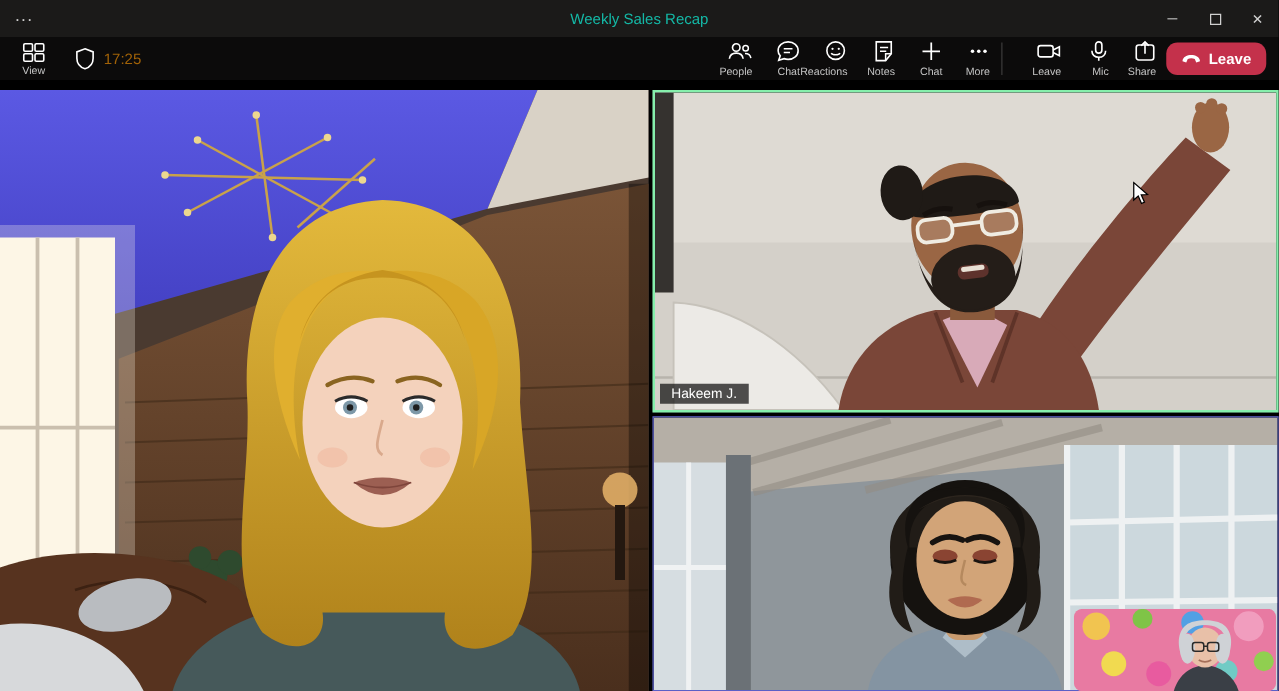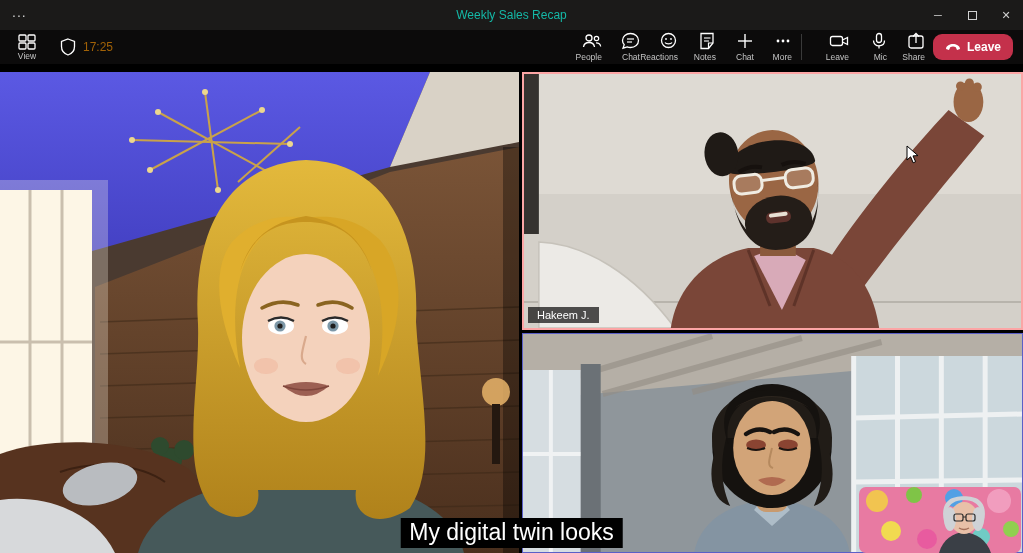--- a/index.html
+++ b/index.html
@@ -31,21 +31,21 @@
   .leave-btn { margin-left:8px; height:26px; padding:0 12px; border-radius:9px;
                background:#c4314b; display:flex; align-items:center; gap:6px;
                color:#fff; font-size:12px; font-weight:bold; }
   .icon-svg { display:block; }
 
   
   .stage { position:absolute; top:72px; left:0; width:1023px; height:481px; background:#000; }
   .tile { position:absolute; overflow:hidden; background:#222; }
   .tile svg { display:block; width:100%; height:100%; }
   .tile-left { left:0; top:0; width:519px; height:481px; }
-  .tile-topright { left:522px; top:0; width:501px; height:258px; border:2px solid #fca5a5; }
+  .tile-topright { left:522px; top:0; width:501px; height:258px; border:2px solid #86efac; }
   .tile-bottomright { left:522px; top:261px; width:501px; height:220px; border:1px solid #5b5fc7; }
   .name-badge { position:absolute; left:4px; bottom:5px; background:rgba(15,15,15,0.72);
                 color:#fff; font-size:11px; padding:2px 9px; z-index:5; }
   .pip { position:absolute; right:2px; bottom:0; width:162px; height:66px;
          border-radius:7px; overflow:hidden; z-index:8; }
   .pip svg { display:block; width:100%; height:100%; }
 
   
   .captions { position:absolute; left:50%; bottom:5px; transform:translateX(-50%);
               z-index:20; text-align:center; }
@@ -405,21 +405,20 @@
       <ellipse cx="91" cy="32" rx="6" ry="12" fill="#cfd2d6"></ellipse>
       <ellipse cx="119" cy="32" rx="6" ry="12" fill="#cfd2d6"></ellipse>
       <rect x="95" y="27" width="9" height="7" rx="2" fill="none" stroke="#2a2a2a" stroke-width="1.2"></rect>
       <rect x="107" y="27" width="9" height="7" rx="2" fill="none" stroke="#2a2a2a" stroke-width="1.2"></rect>
       <line x1="104" y1="30" x2="107" y2="30" stroke="#2a2a2a" stroke-width="1.2"></line>
       <path d="M100,41 Q105,44 110,41" stroke="#a5705a" stroke-width="1.4" fill="none"></path>
     </svg>
   </div>
 
   <div class="captions">
-    <div class="cap-line">My digital twin looks</div>
   </div>
 </div>
 
 <div class="cursor">
   <svg width="14" height="20" viewBox="0 0 14 20">
     <path d="M1,1 L1,15 L4.6,11.8 L7.2,17.8 L9.6,16.7 L7,10.9 L12,10.6 Z" fill="#fff" stroke="#000" stroke-width="1"></path>
   </svg>
 </div>
 
 </body></html>

